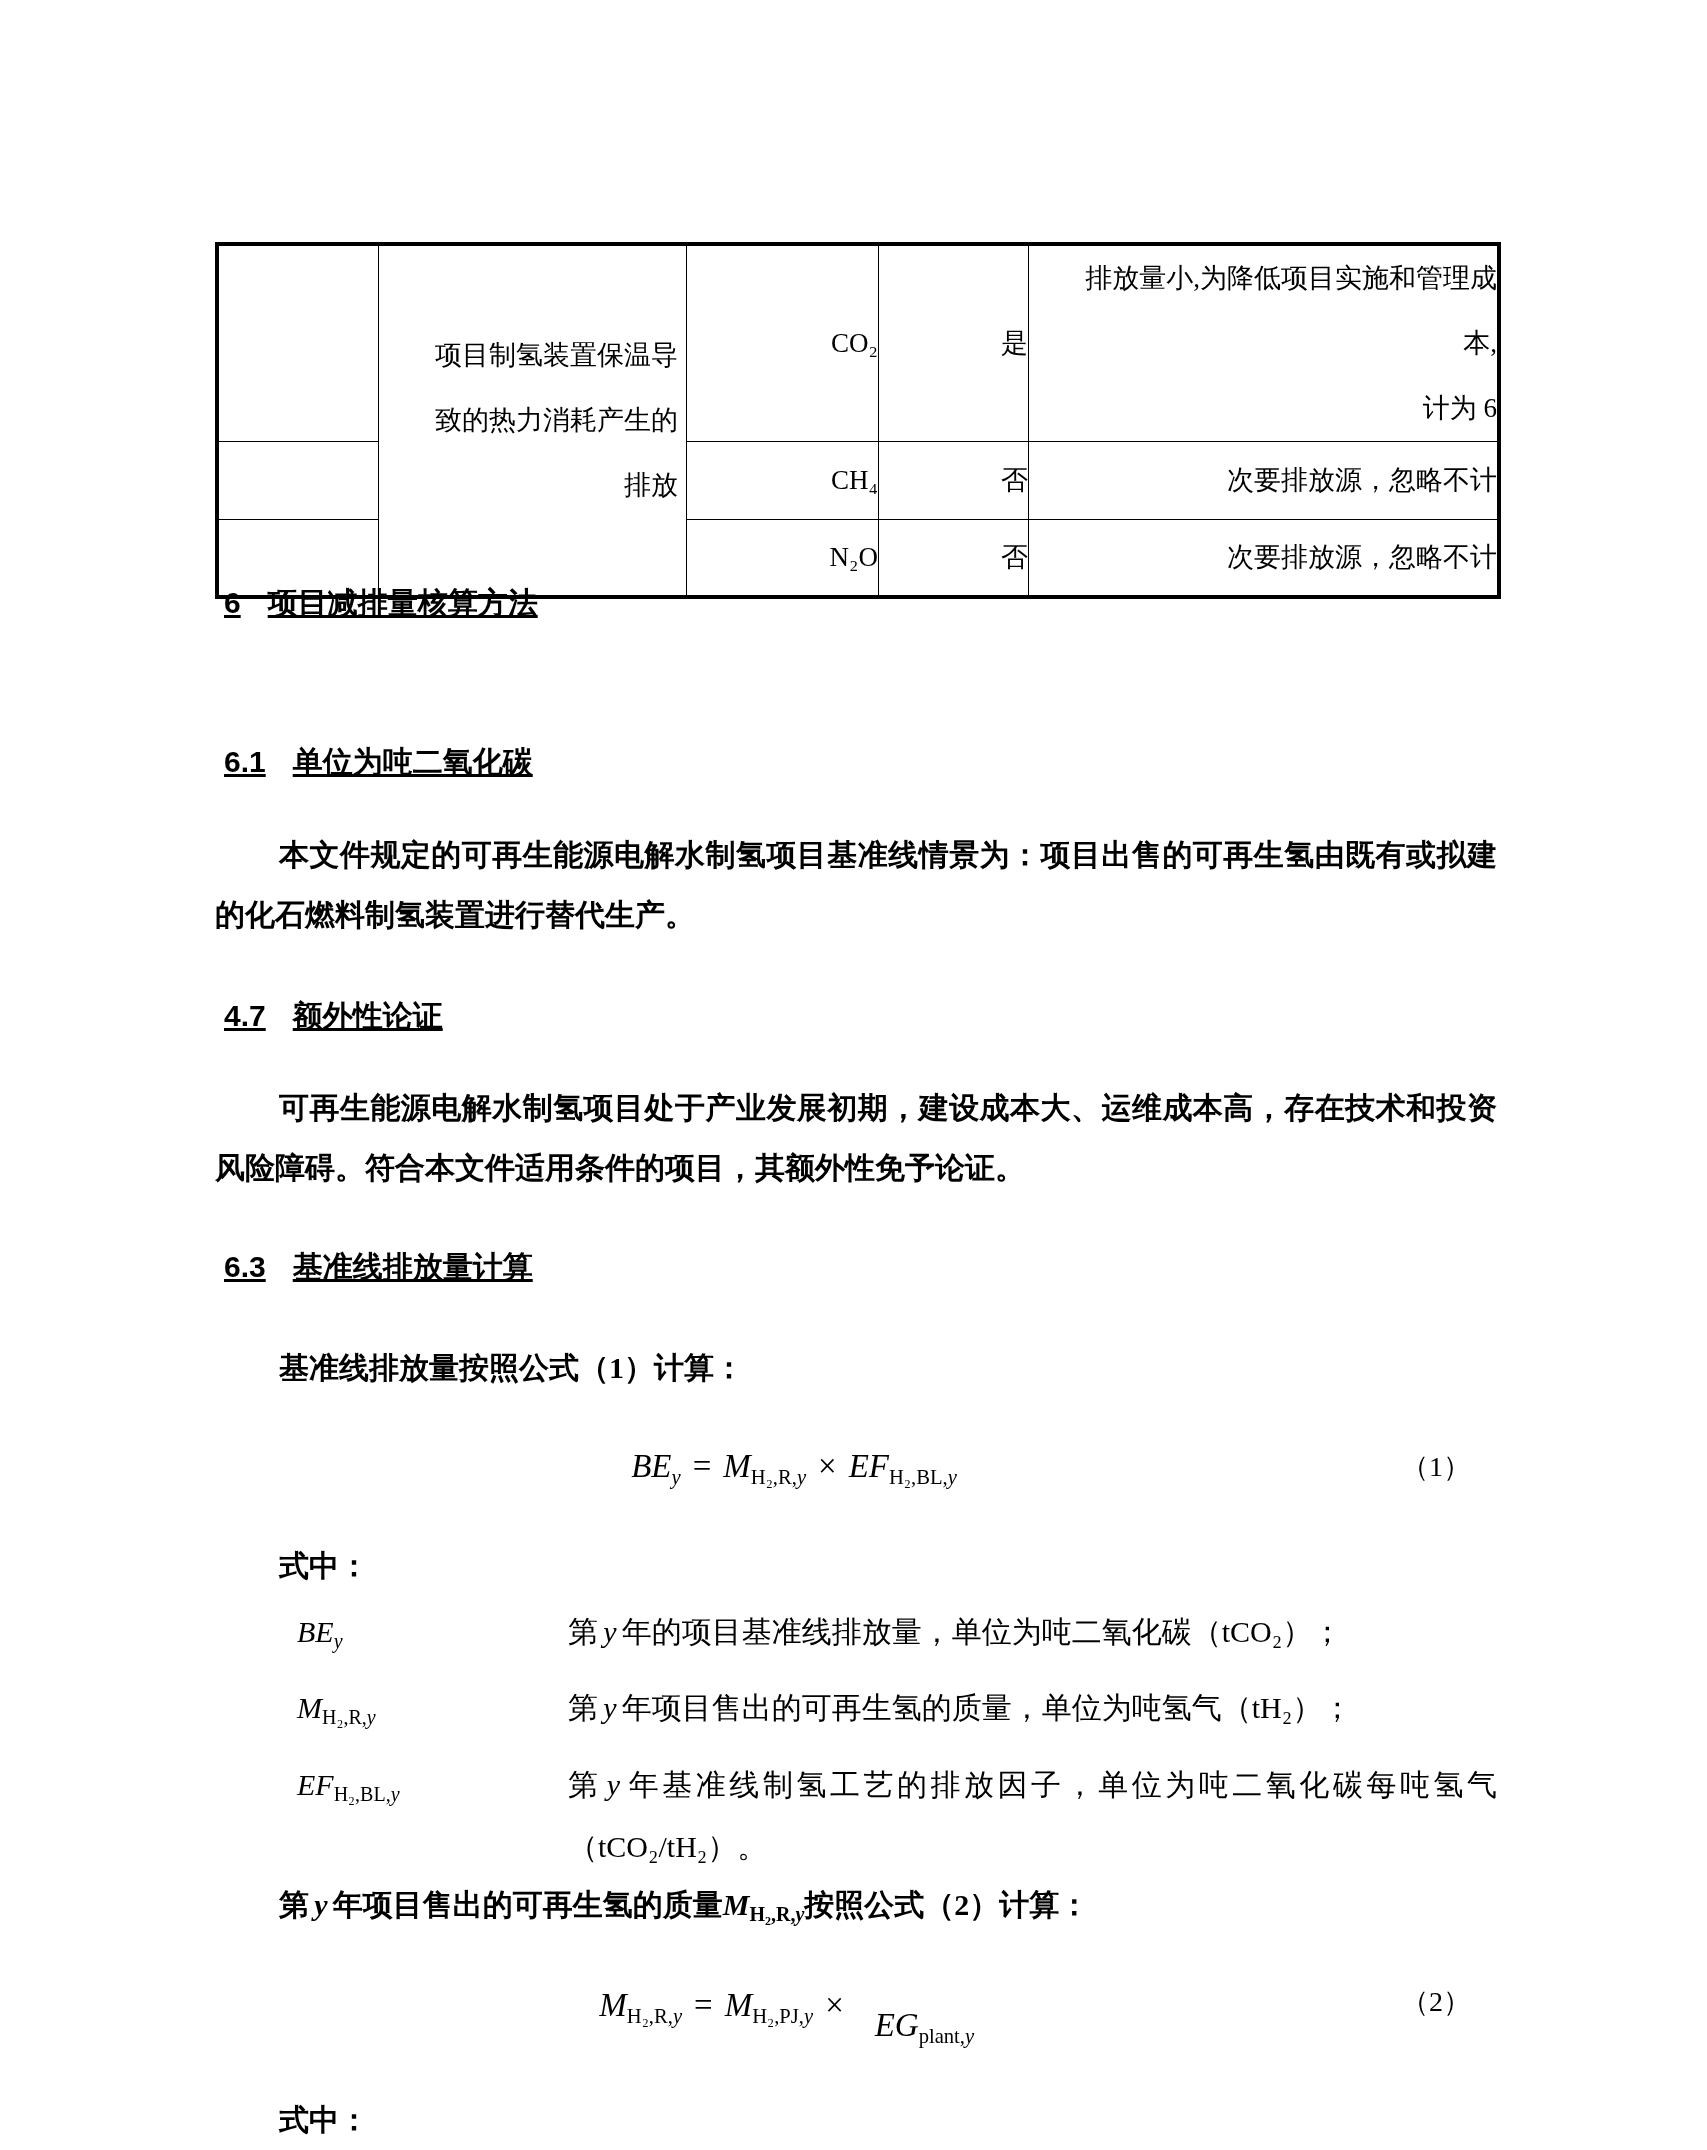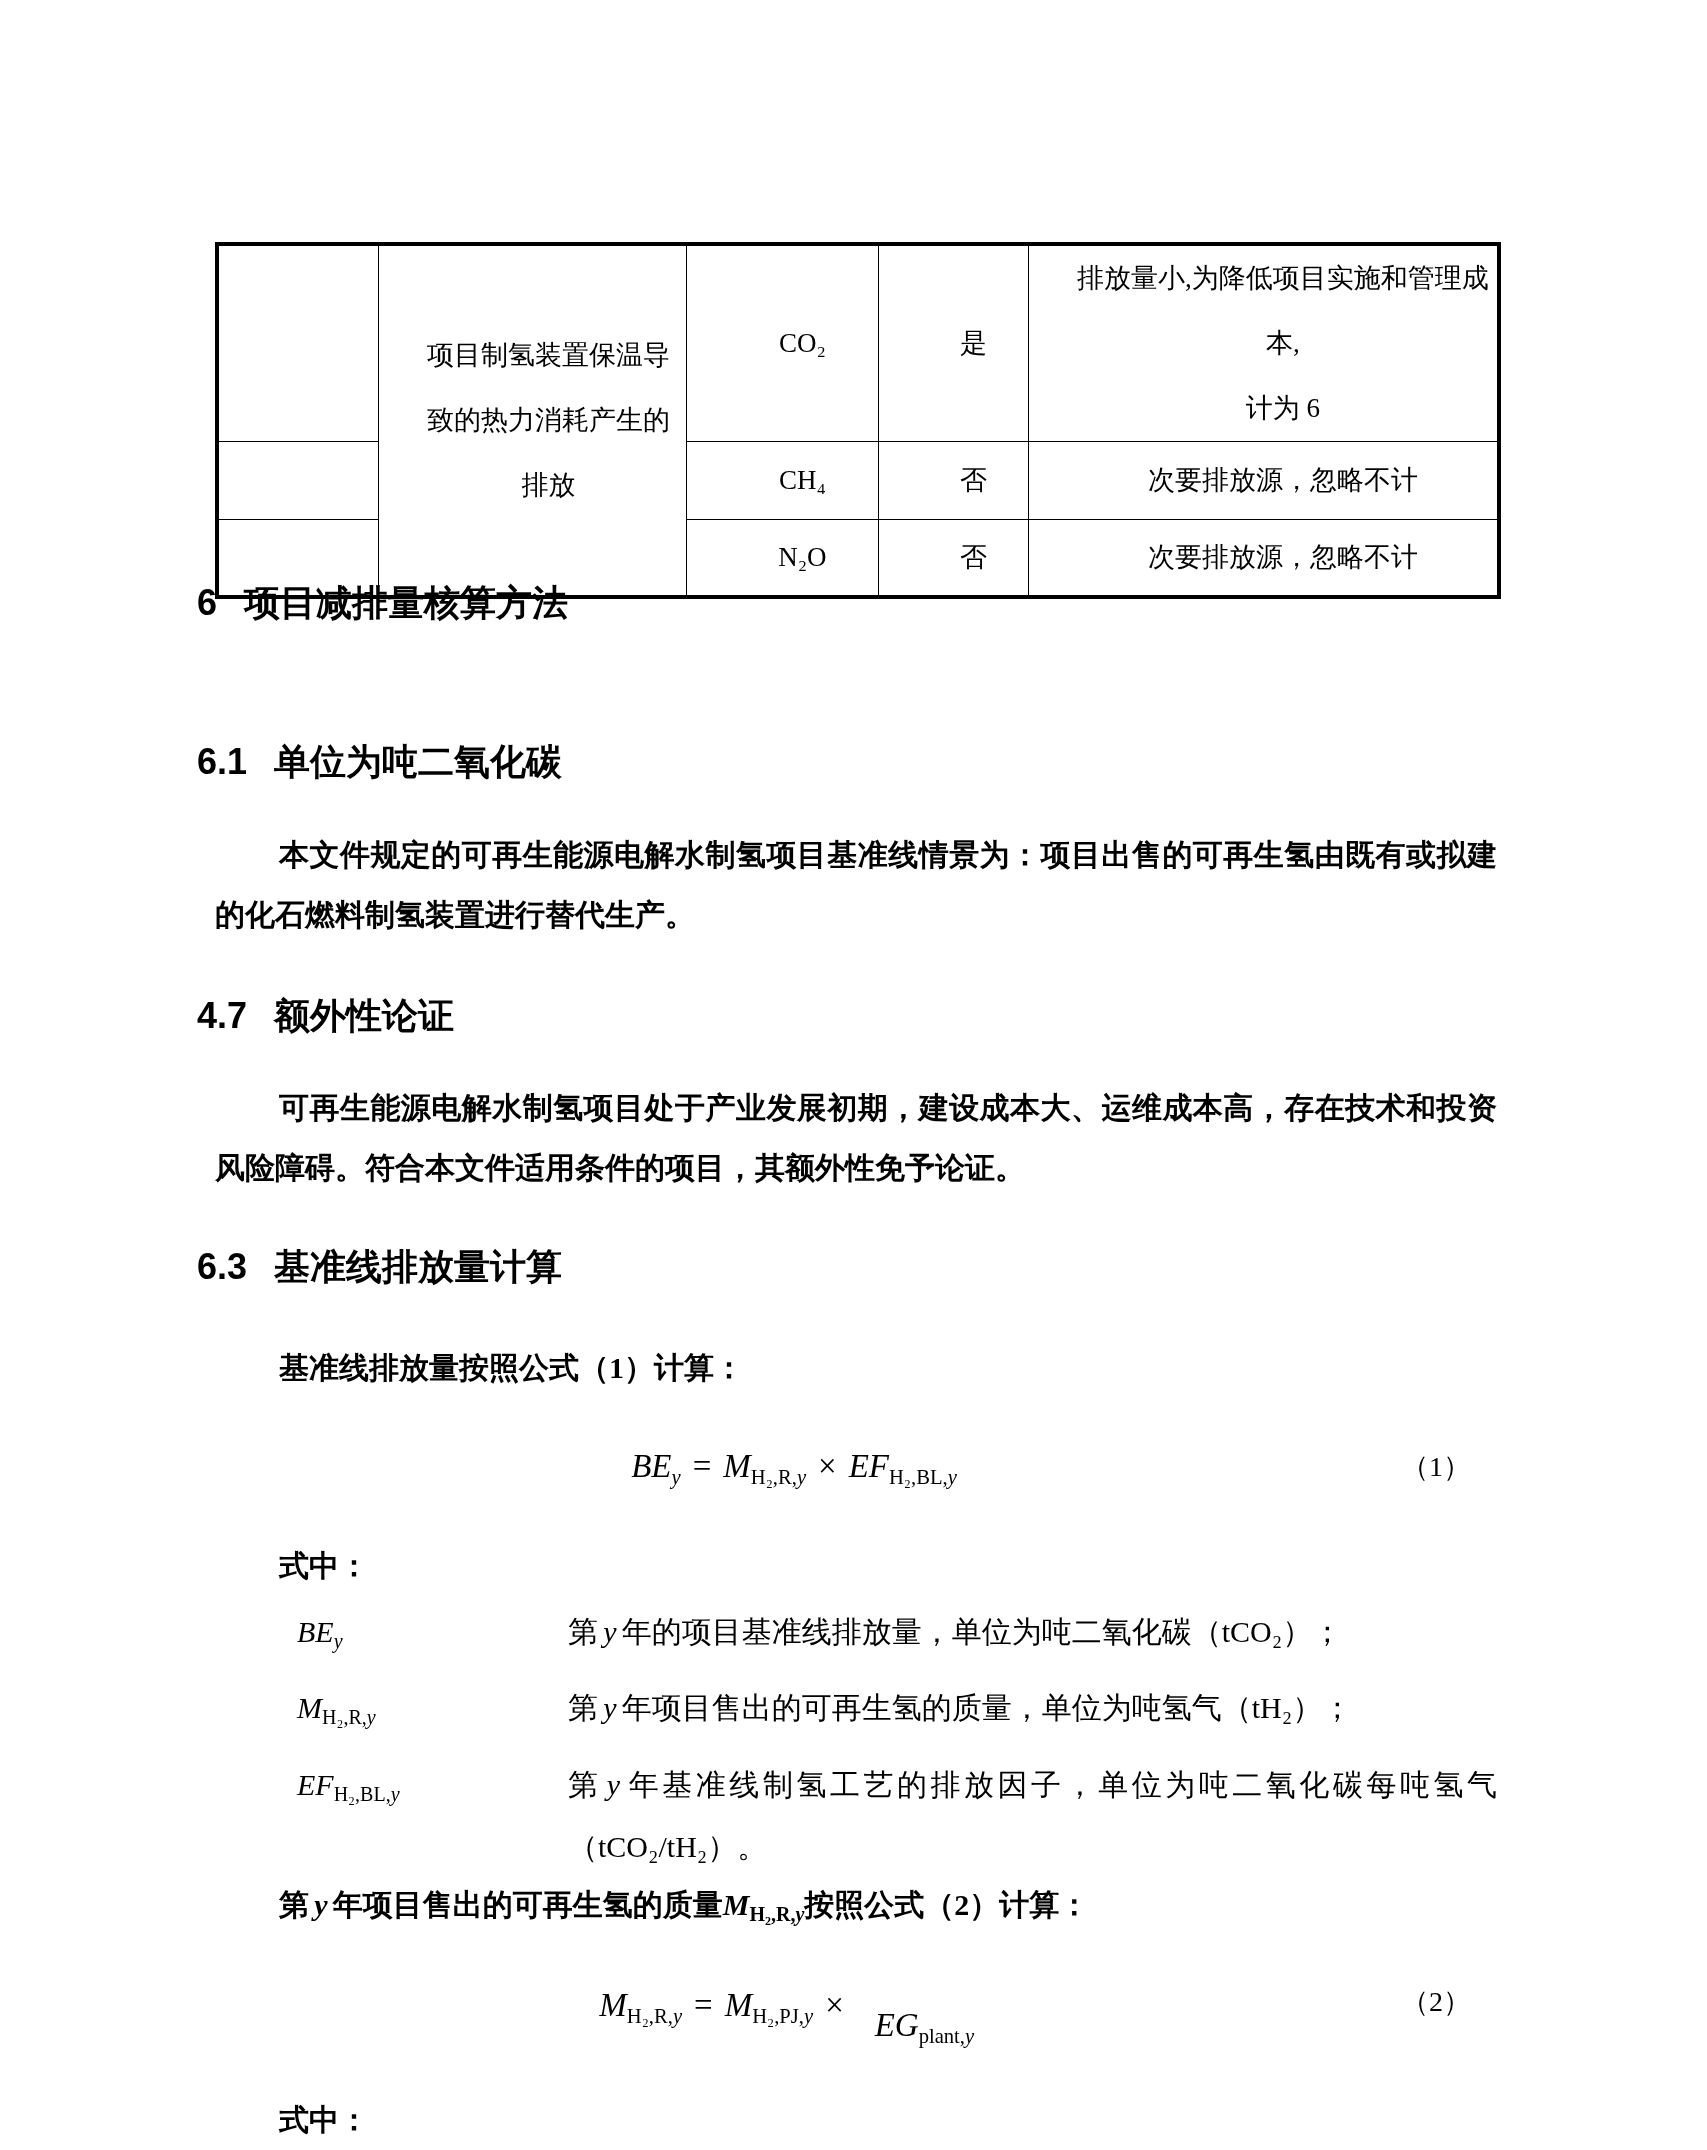--- a/index.html
+++ b/index.html
@@ -11,32 +11,32 @@
   }
 
   
   table.emtable {
     position:absolute; left:215px; top:242px; width:1286px;
     border-collapse:collapse; table-layout:fixed;
     font-size:27px;
   }
   table.emtable td {
     border:1.7px solid #000;
-    text-align:center; vertical-align:middle;
+    text-align:right; vertical-align:middle;
     line-height:65px;
     padding-left:40px;
   }
   table.emtable { border:4.3px solid #000; }
   td.srccell { line-height:63px; padding:0 7.7px; }
 
   
   .heading {
-    position:absolute; left:197px; white-space:nowrap;
+    position:absolute; left:224px; white-space:nowrap;
     font-family:"Liberation Sans","DejaVu Sans",sans-serif;
-    font-weight:700; font-size:36px; line-height:33px;
+    font-weight:700; font-size:30px; line-height:33px;text-decoration:underline;
   }
   .heading .hnum { margin-right:27px; }
 
   
   .para {
     position:absolute; left:215px; width:1282px;
     font-size:30px; line-height:60px;
     text-align:justify; text-justify:inter-ideograph;
   }
   .indent { text-indent:64px;font-weight:bold; }

